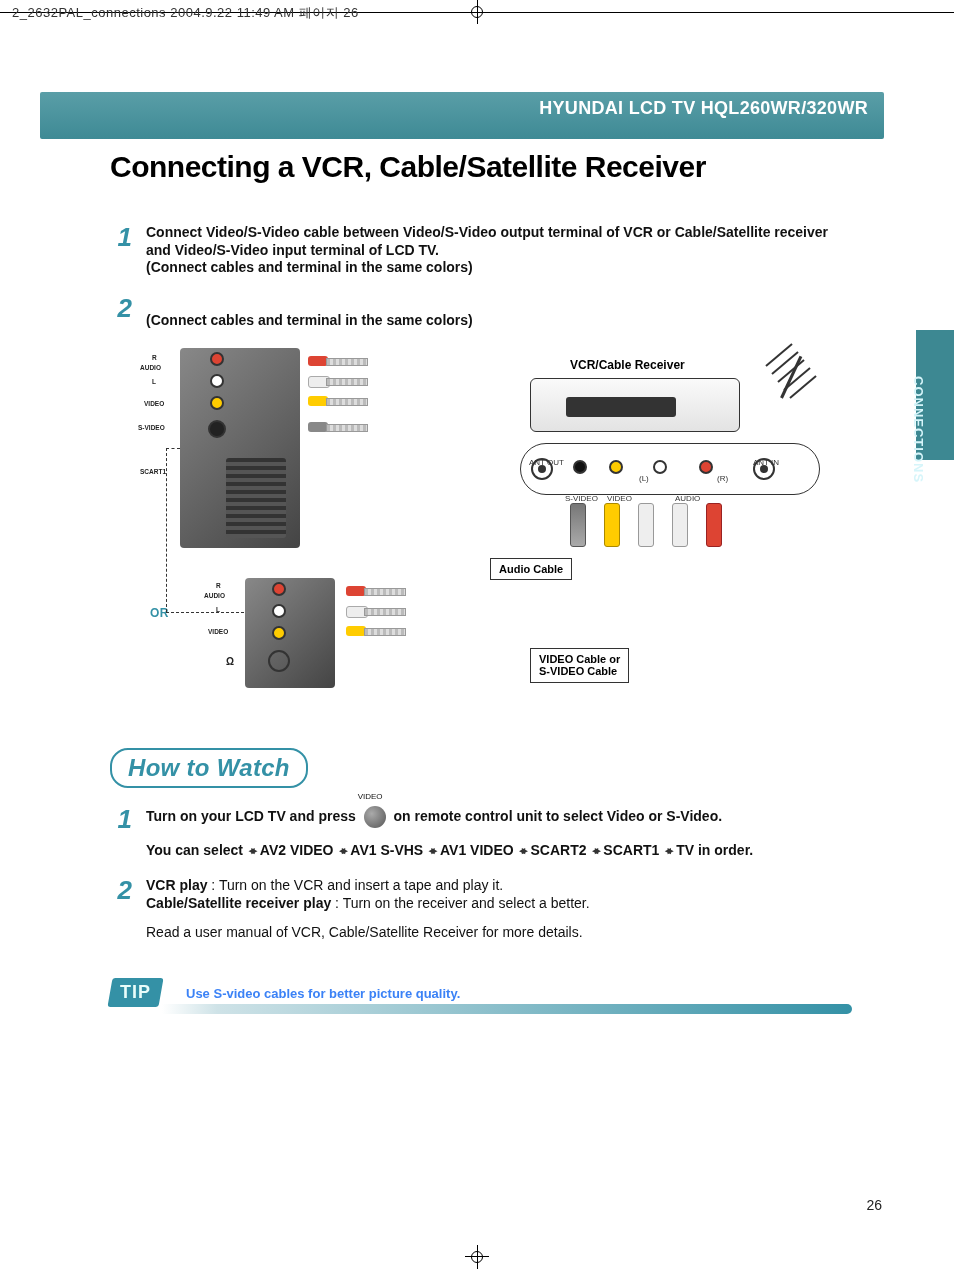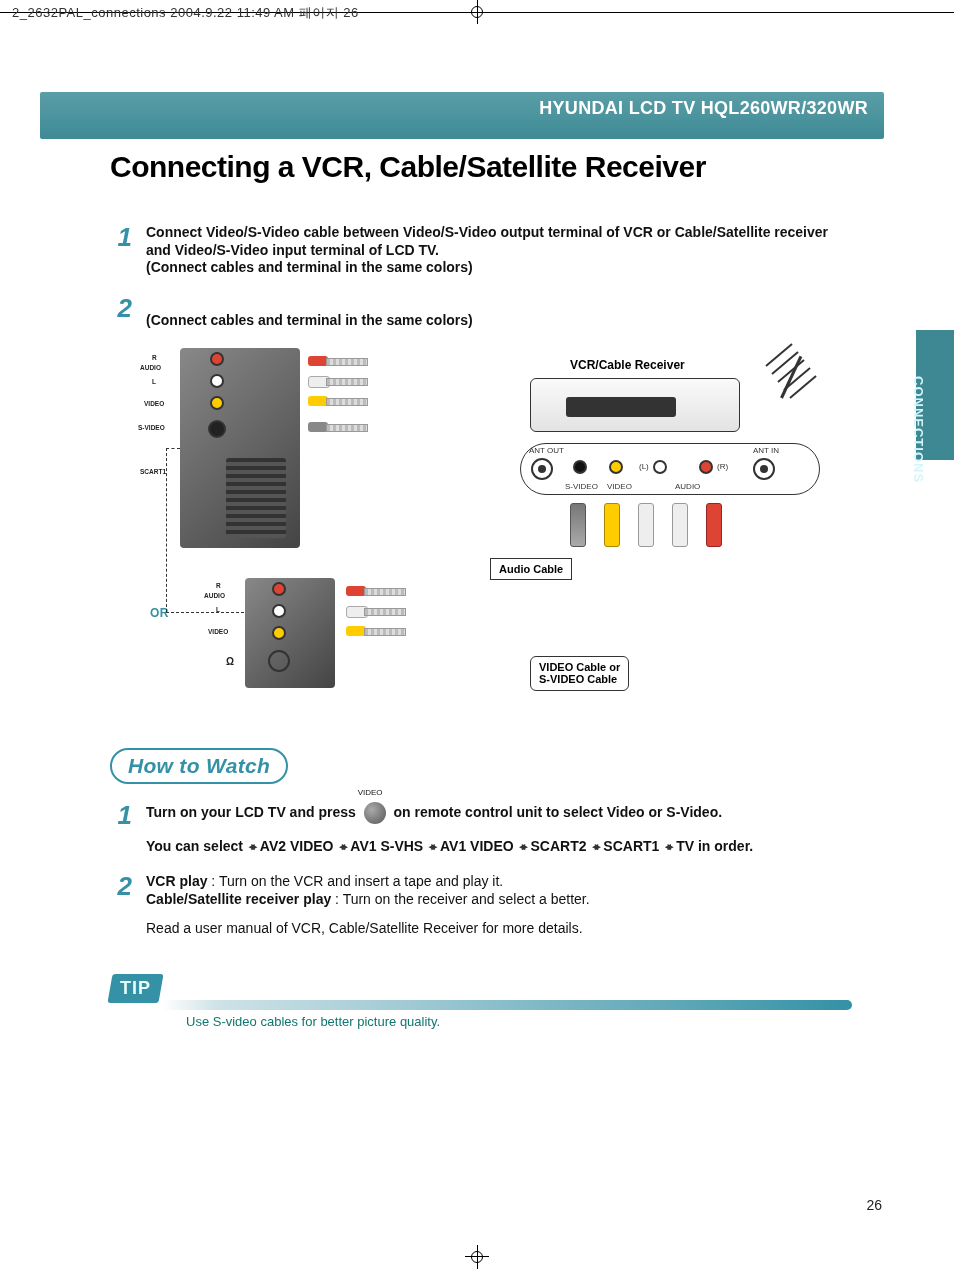--- a/index.html
+++ b/index.html
@@ -95,21 +95,21 @@
     padding: 6px 18px 6px 18px;
     border-radius: 18px;
     font-style: italic;
     letter-spacing: .3px;
   }
   .pill-outline {
     display: inline-block;
     border: 2px solid #3491a6;
     color: #3491a6;
     font-family: Arial Black, Arial, sans-serif;
-    font-size: 21px;
+    font-size: 24px;
     font-weight: 900;
     padding: 4px 16px;
     border-radius: 18px;
     font-style: italic;
     letter-spacing: .3px;
     background: #fff;
   }
   .step {
     display: flex;
     gap: 14px;
@@ -191,21 +191,21 @@
   .vcr-label{
     position:absolute; left:420px; top:10px; font-size:12px; font-weight:700;
   }
   .rear-panel{
     position:absolute; left:370px; top:95px; width:300px; height:52px;
     border:1.5px solid #333; border-radius:26px; background:#fff;
   }
   .coax{ position:absolute; width:22px; height:22px; border:2px solid #333; border-radius:50%;
     display:flex;align-items:center;justify-content:center; }
   .coax::after{ content:""; width:8px;height:8px;border-radius:50%; background:#333; }
-  .panel-label{ position:absolute; font-size:8px; color:#333; white-space:nowrap; }
+  .panel-label{ position:absolute; font-size:8px; color:#333; white-space:nowrap;margin-top:12px; }
   .callout-box {
     position:absolute; border:1px solid #333; background:#fff;
     font-size:11px; font-weight:600; padding:4px 8px;
     display:flex; flex-direction:column; line-height:1.15;
   }
   .or-label {
     position:absolute; left:0; top:258px;
     color:#3491a6; font-size:12px; font-weight:900; letter-spacing:.5px;
   }
   .tv-side2 {
@@ -244,21 +244,21 @@
     border-radius:3px; letter-spacing:1px;
   }
   .tip-box span{ display:inline-block; transform: skewX(10deg); }
   .tip-bar{
     position:absolute; left:52px; right:-2px; top:12px; height:10px;
     background: linear-gradient(to right, rgba(61,141,160,0) 0%, rgba(61,141,160,.25) 8%, #3491a6 100%);
     border-radius: 0 5px 5px 0;
   }
   .tip-text{
     position:absolute; left:76px; top:-6px;
-    font-size:13px; font-weight:400; color:#0f766e;margin-top:32px;
+    font-size:13px; font-weight:700; color:#3b82f6;
   }
   .page-number{
     position:absolute; right:72px; bottom:56px;
     font-size:14px; color:#222;
   }
   .crop-target-bottom {
     position: absolute;
     bottom: 0; left: 50%; transform: translateX(-50%);
     width: 24px; height: 24px;
   }
@@ -361,21 +361,21 @@
       <div style="width:16px;height:44px;background:linear-gradient(#777,#aaa);border:1px solid #555;border-radius:3px;"></div>
       <div style="width:16px;height:44px;background:#fc0;border:1px solid #a80;border-radius:3px;"></div>
       <div style="width:16px;height:44px;background:#eee;border:1px solid #999;border-radius:3px;"></div>
       <div style="width:16px;height:44px;background:#eee;border:1px solid #999;border-radius:3px;"></div>
       <div style="width:16px;height:44px;background:#d43;border:1px solid #922;border-radius:3px;"></div>
     </div>
 
     <div class="callout-box" style="left:340px; top:210px;">
       <span>Audio Cable</span>
     </div>
-    <div class="callout-box" style="left:380px; top:308px;border-radius:6px;">
+    <div class="callout-box" style="left:380px; top:300px;">
       <span>VIDEO Cable or</span>
       <span>S-VIDEO Cable</span>
     </div>
 
     <div class="or-label">OR</div>
     <div class="dash-h" style="left:16px; top:264px; width:78px;"></div>
     <div class="dash-v" style="left:16px; top:100px; height:164px;"></div>
     <div class="dash-h" style="left:16px; top:100px; width:14px;"></div>
 
     <div class="tv-side2"></div>

